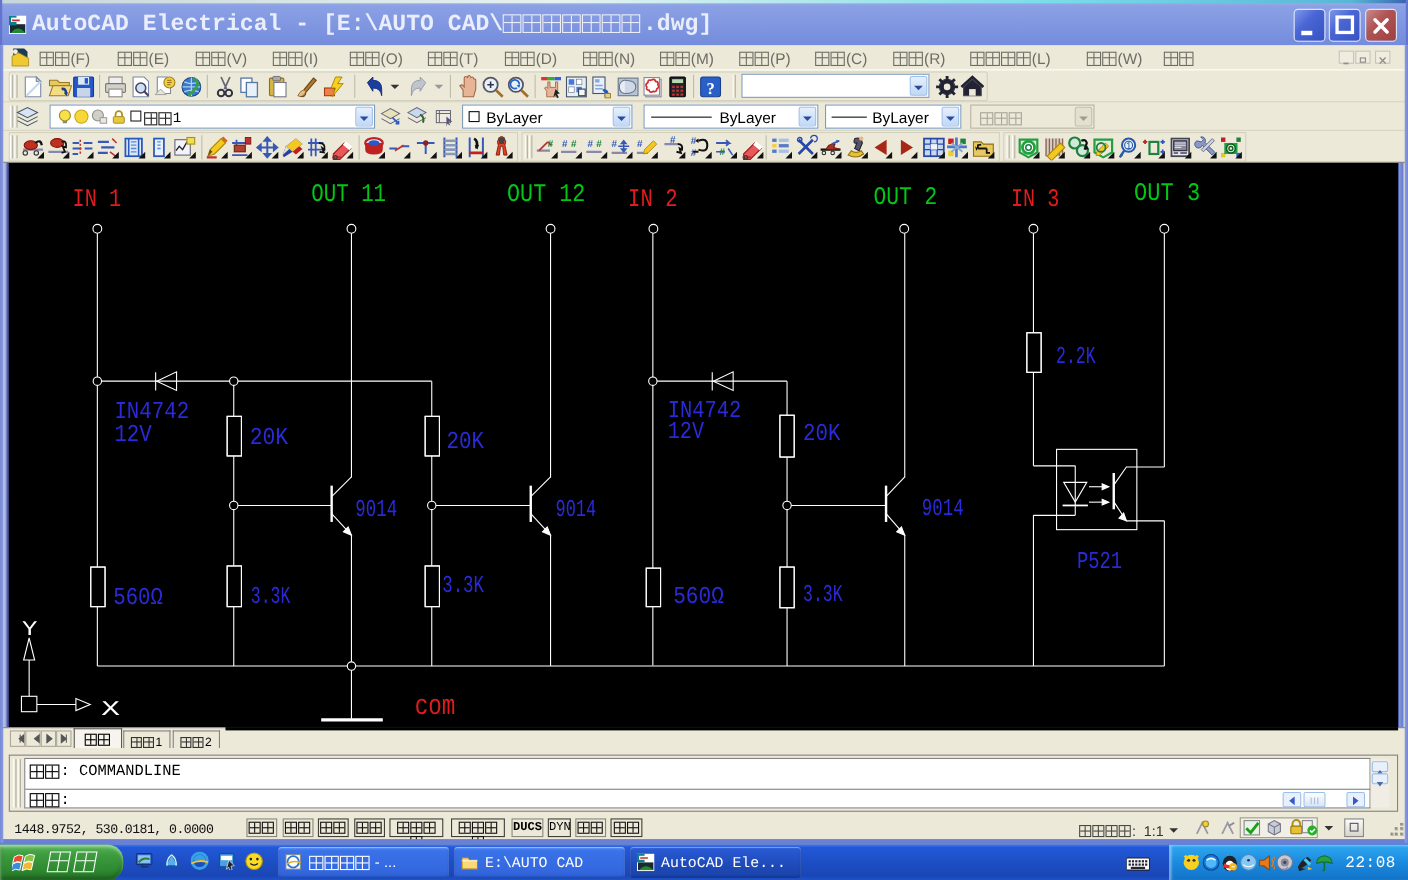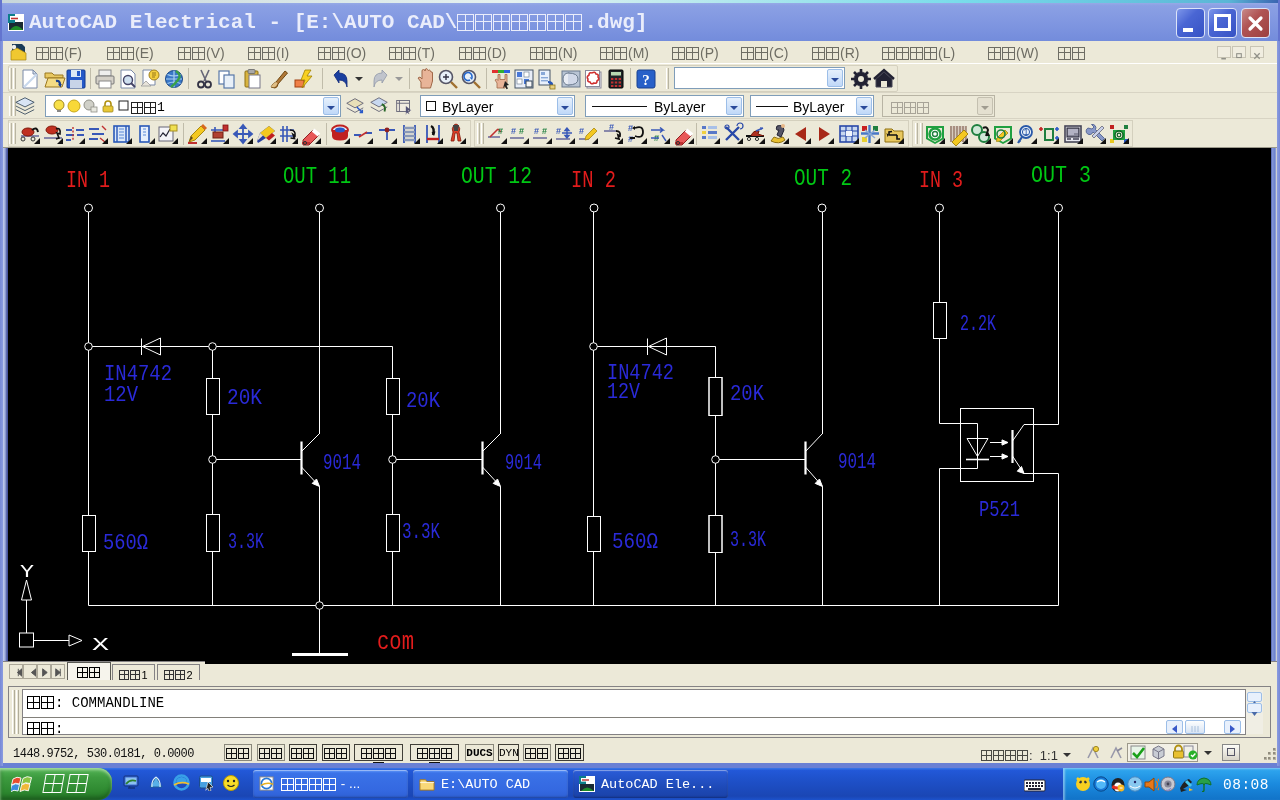--- a/index.html
+++ b/index.html
@@ -965,13 +965,13 @@
     </svg>
 <svg class="abs" style="left:1178px;top:8px" width="16" height="16" viewBox="0 0 16 16">
       <path d="M2 12 q4 -8 9 -9 l3 3 q-4 5 -9 7 l4 1 -6 2 z" fill="#222"></path>
       <path d="M8 5 l5 5" stroke="#48c8f0" stroke-width="3"></path>
       <path d="M11 12 l4 2 -4 1 z" fill="#f0c030"></path>
     </svg>
 <svg class="abs" style="left:1196px;top:8px" width="16" height="16" viewBox="0 0 16 16">
       <path d="M8 2 q7 1 7 7 q-7 -3 -7 0 q0 -3 -7 0 q0 -6 7 -7" fill="#28a048" stroke="#107028"></path>
       <path d="M8 8 v6 q0 2 -2 1.5" stroke="#107028" stroke-width="1.4" fill="none"></path>
     </svg>
-<div class="abs mono" style="left:1223px;top:9px;color:#fff;font-size:14.5px;letter-spacing:0.5px">08:08</div>
+<div class="abs mono" style="left:1223px;top:9px;color:#fff;font-size:14.5px;letter-spacing:0.5px">22:08</div>
 </div>
 </body></html>

